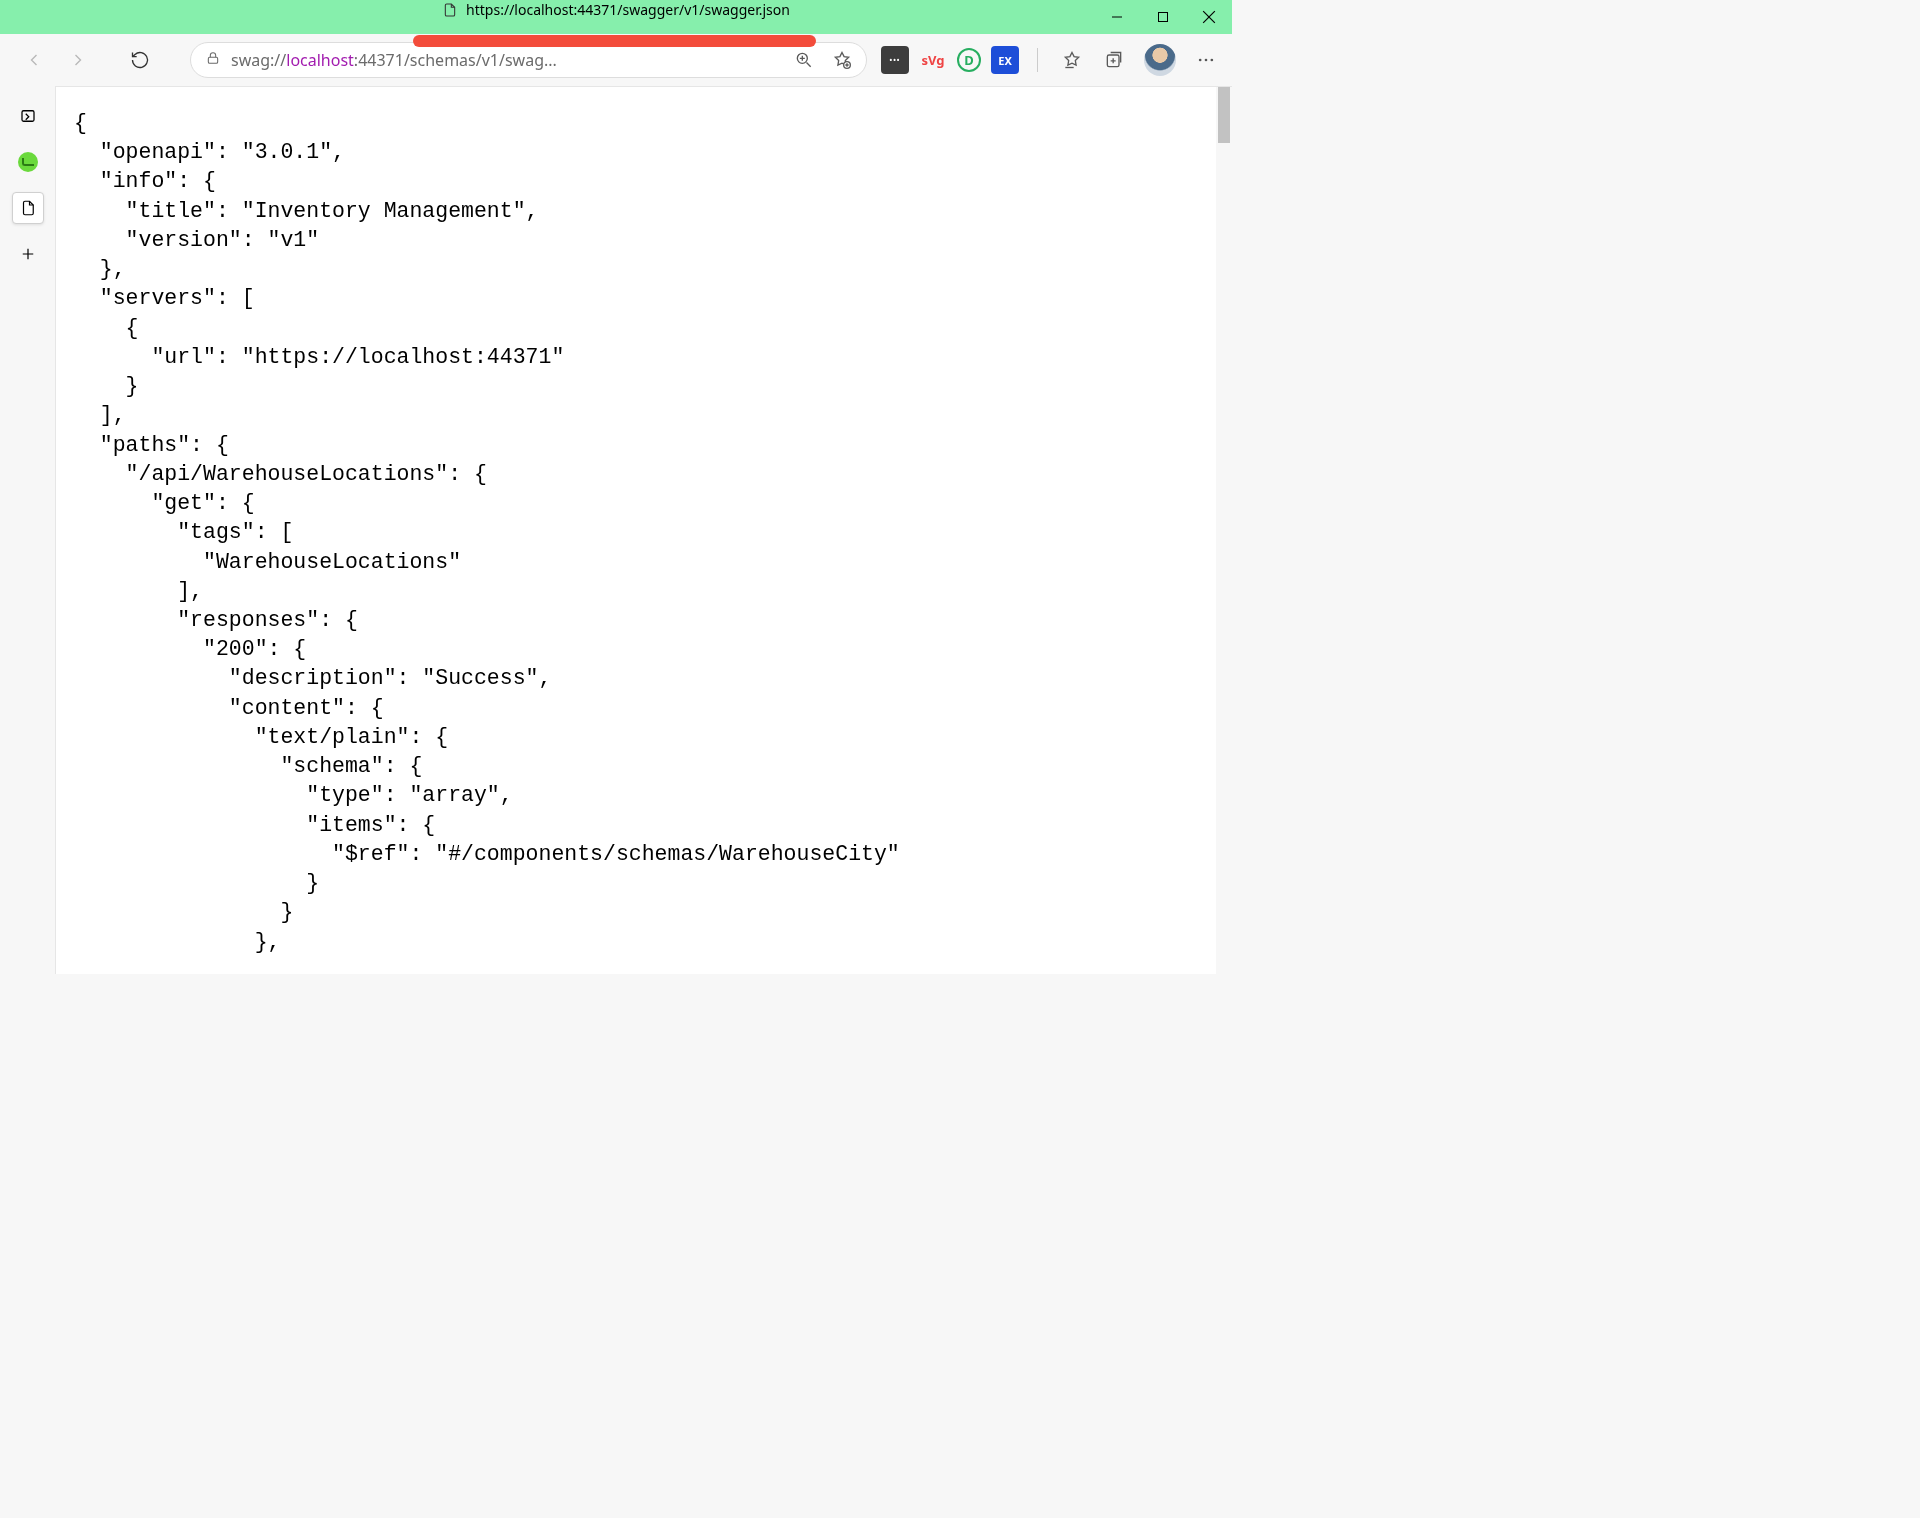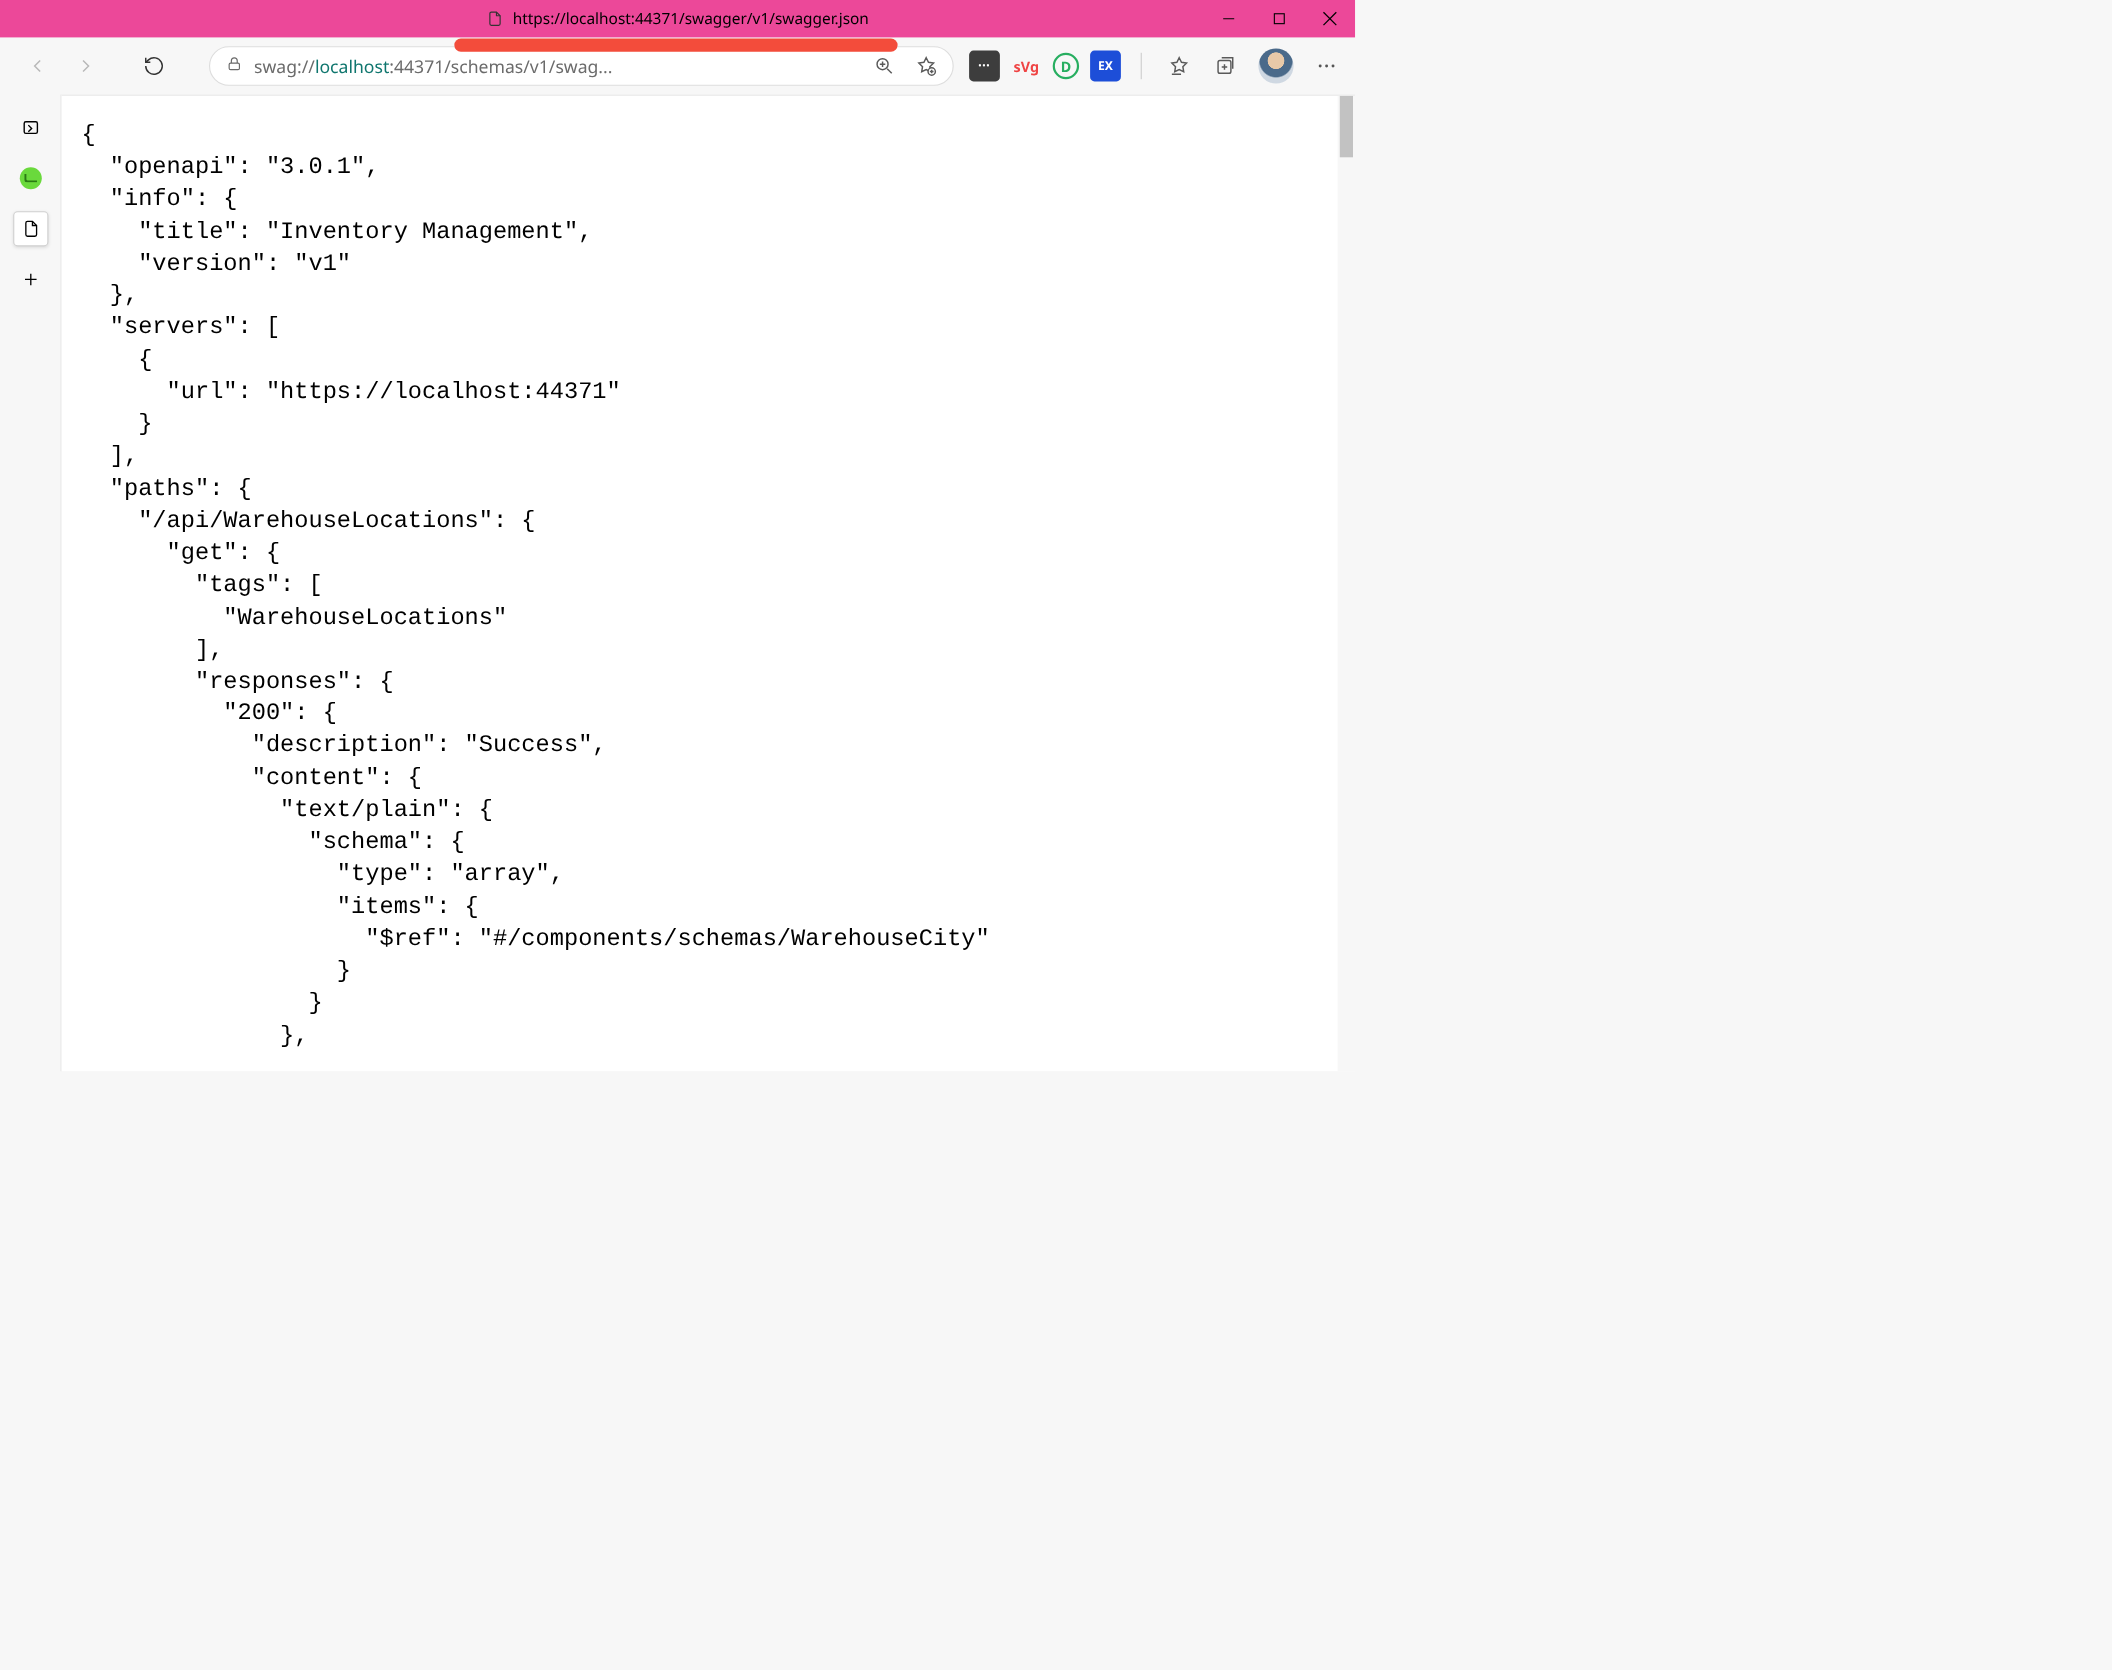--- a/index.html
+++ b/index.html
@@ -6,24 +6,24 @@
     body {
       font-family: -apple-system, "Segoe UI", system-ui, sans-serif;
       background: #f7f7f7;
       width: 1232px;
       height: 974px;
       overflow: hidden;
     }
     .window-titlebar {
       height: 34px;
       display: flex;
-      align-items: center;
+      align-items: flex-start;
       justify-content: center;
       position: relative;
-      background: #ec4899;
+      background: #86efac;
     }
     .window-title-wrap {
       display: flex;
       align-items: center;
       gap: 8px;
       font-size: 14px;
       color: #000;
     }
     .window-title-wrap svg { width: 16px; height: 16px; }
     .window-controls {
@@ -83,21 +83,21 @@
       gap: 10px;
     }
     .addr-wrap .lock { color: #6a6a6a; }
     .addr-text {
       flex: 1;
       font-size: 16px;
       color: #6b6b6b;
       white-space: nowrap;
       overflow: hidden;
     }
-    .addr-text .dark { color: #0f766e; }
+    .addr-text .dark { color: #a21caf; }
     .addr-actions { display: flex; align-items: center; gap: 6px; }
     .addr-ic {
       width: 32px; height: 32px;
       display: flex; align-items: center; justify-content: center;
       color: #5a5a5a;
     }
     .ext-row { display: flex; align-items: center; gap: 10px; margin-left: 4px; }
     .ext {
       width: 28px; height: 28px;
       display: flex; align-items: center; justify-content: center;

